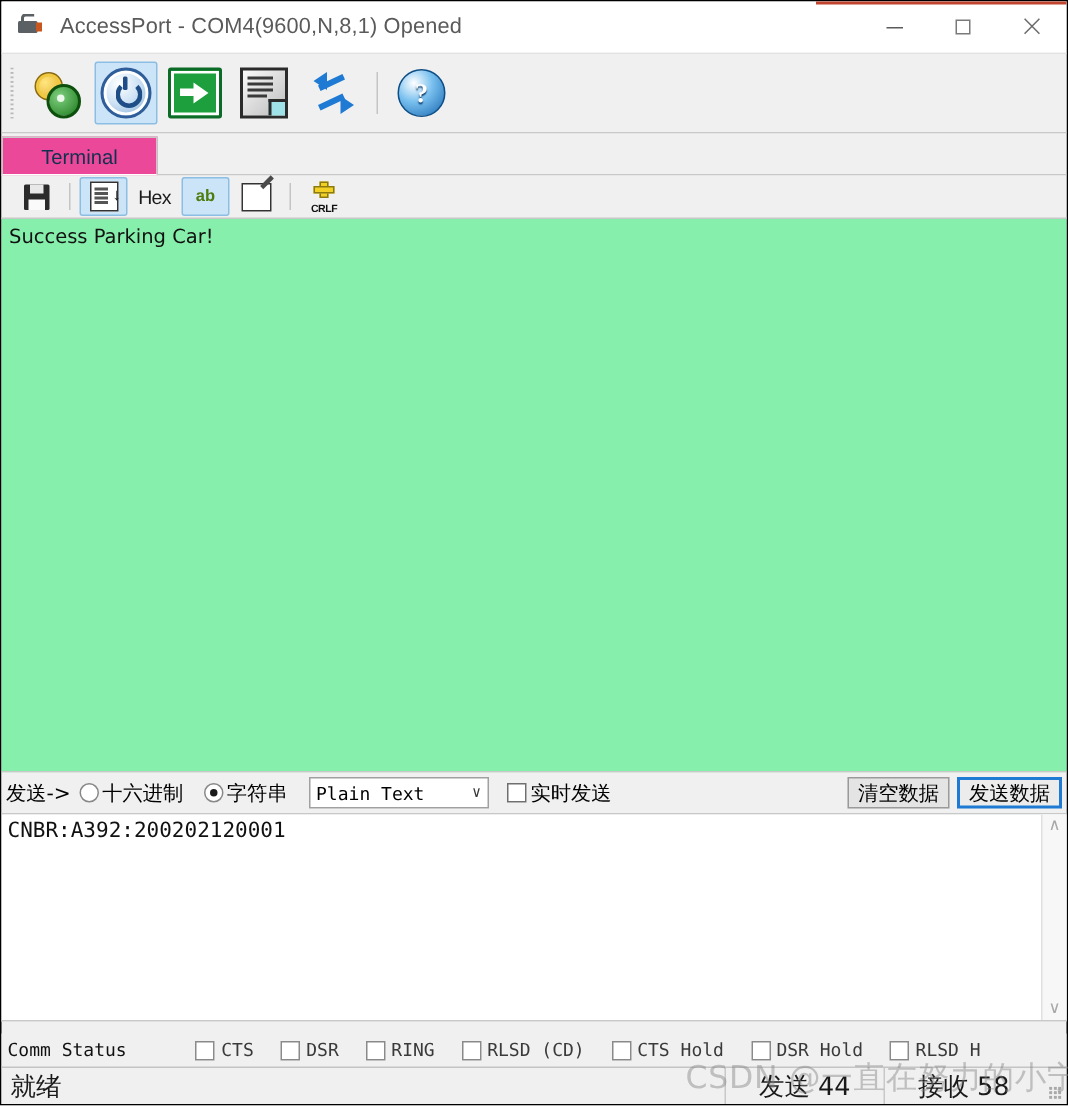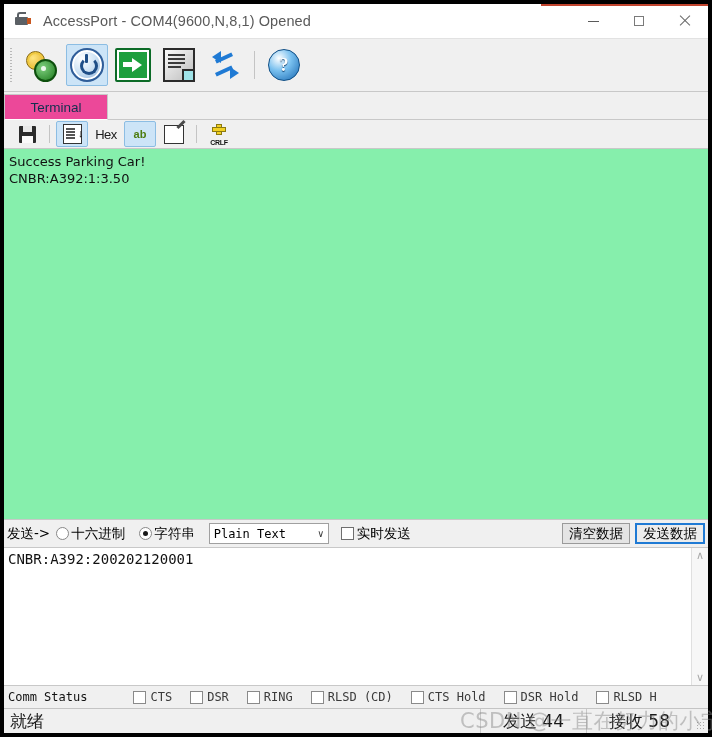--- a/index.html
+++ b/index.html
@@ -8,21 +8,21 @@
     background:#ffffff;
     font-family:"Liberation Sans", sans-serif;
     font-size:13px;
     color:#000;
     overflow:hidden;
     -webkit-font-smoothing:antialiased;
   }
   .app{
     position:relative;width:712px;height:737px;
     box-sizing:border-box;
-    border:4px solid #000000;
+    border:1px solid #000000;
     background:#f0f0f0;
     display:flex;flex-direction:column;
   }
 
   
   .titlebar{
     height:34px;min-height:34px;
     background:#ffffff;
     display:flex;align-items:center;
     position:relative;
@@ -253,21 +253,21 @@
     padding:2px 0;box-sizing:border-box;
   }
   .vscroll .arrow{color:#a8a8a8;font-size:11px;line-height:11px;}
 
   
   .commstatus{
     height:22px;min-height:22px;background:#f0f0f0;
     display:flex;align-items:center;padding-left:4px;
     border-bottom:1px solid #c4c4c4;
     font-family:"DejaVu Sans Mono", monospace;font-size:12px;color:#3a3a3a;
-    overflow:hidden;white-space:nowrap;
+    overflow:hidden;white-space:nowrap;margin-top:8px;
   }
   .cs-title{color:#111;margin-right:46px;}
   .cs-item{display:flex;align-items:center;margin-right:18px;flex:0 0 auto;}
   .cs-item .box{
     width:13px;height:13px;border:1px solid #8a8a8a;background:#fff;margin-right:4px;box-sizing:border-box;
   }
 
   
   .statusbar{
     height:24px;min-height:24px;background:#f0f0f0;
@@ -409,21 +409,20 @@
     <div class="sbtn">
       <span class="ic-crlf">
         <span class="plus"></span>
         <span class="t">CRLF</span>
       </span>
     </div>
   </div>
 
   <div class="terminal">
     <div>Success Parking Car!</div>
-    <div>CNBR:A392:1:3.50</div>
   </div>
 
   <div class="sendbar">
     <span class="sb-label">发送-&gt;</span>
 
     <span class="radio">
       <span class="dot"></span>
       <span>十六进制</span>
     </span>
 

